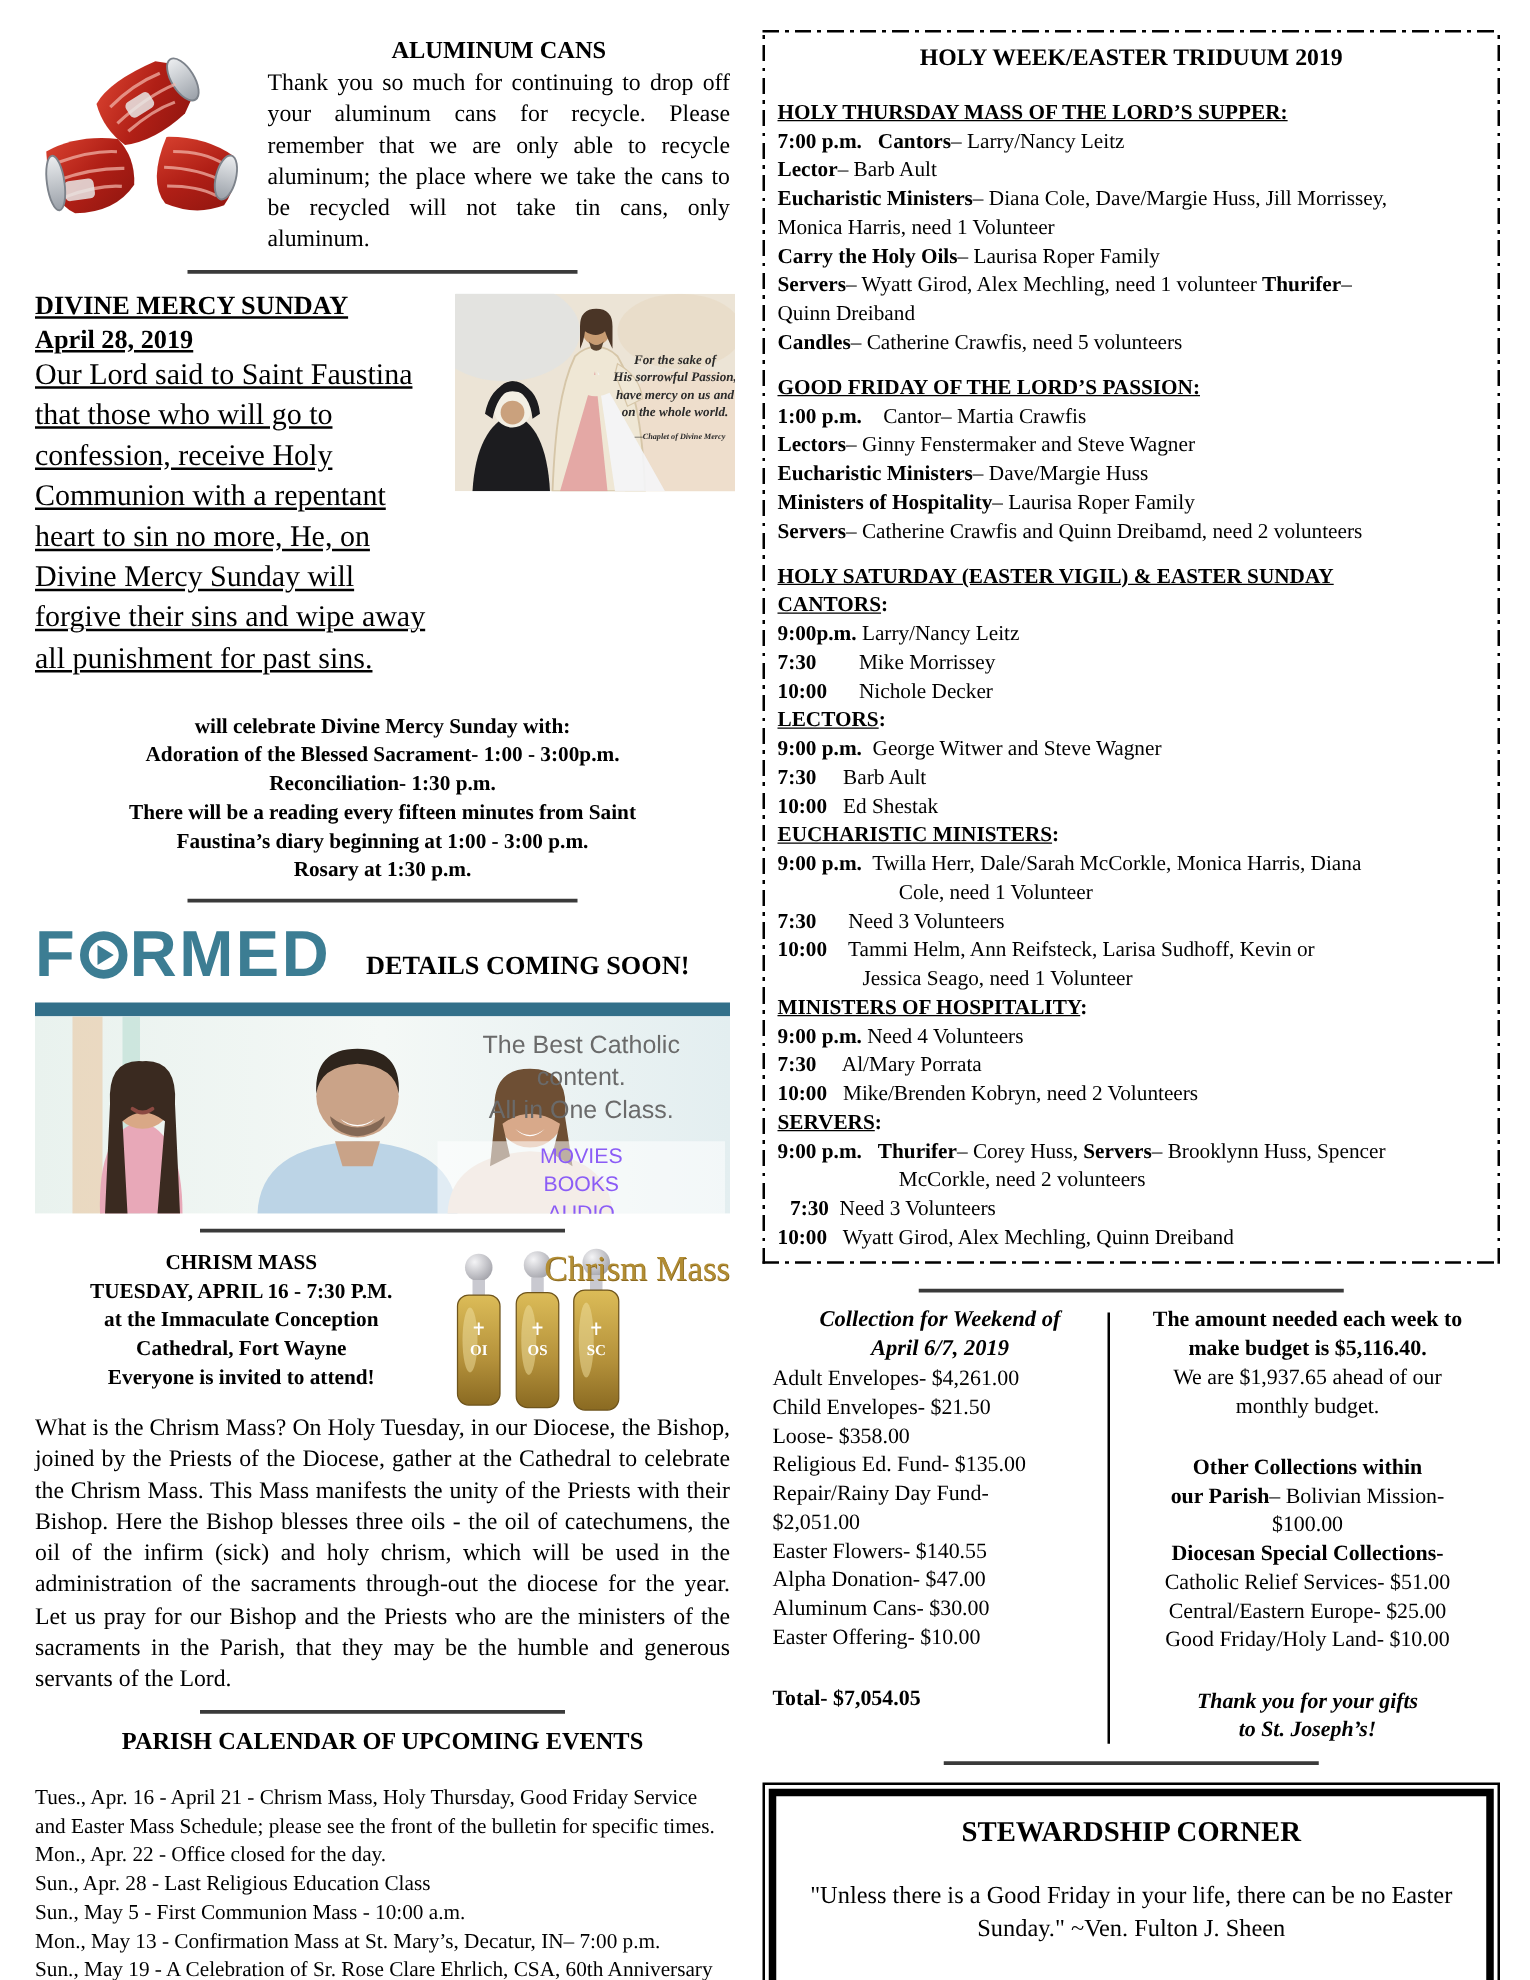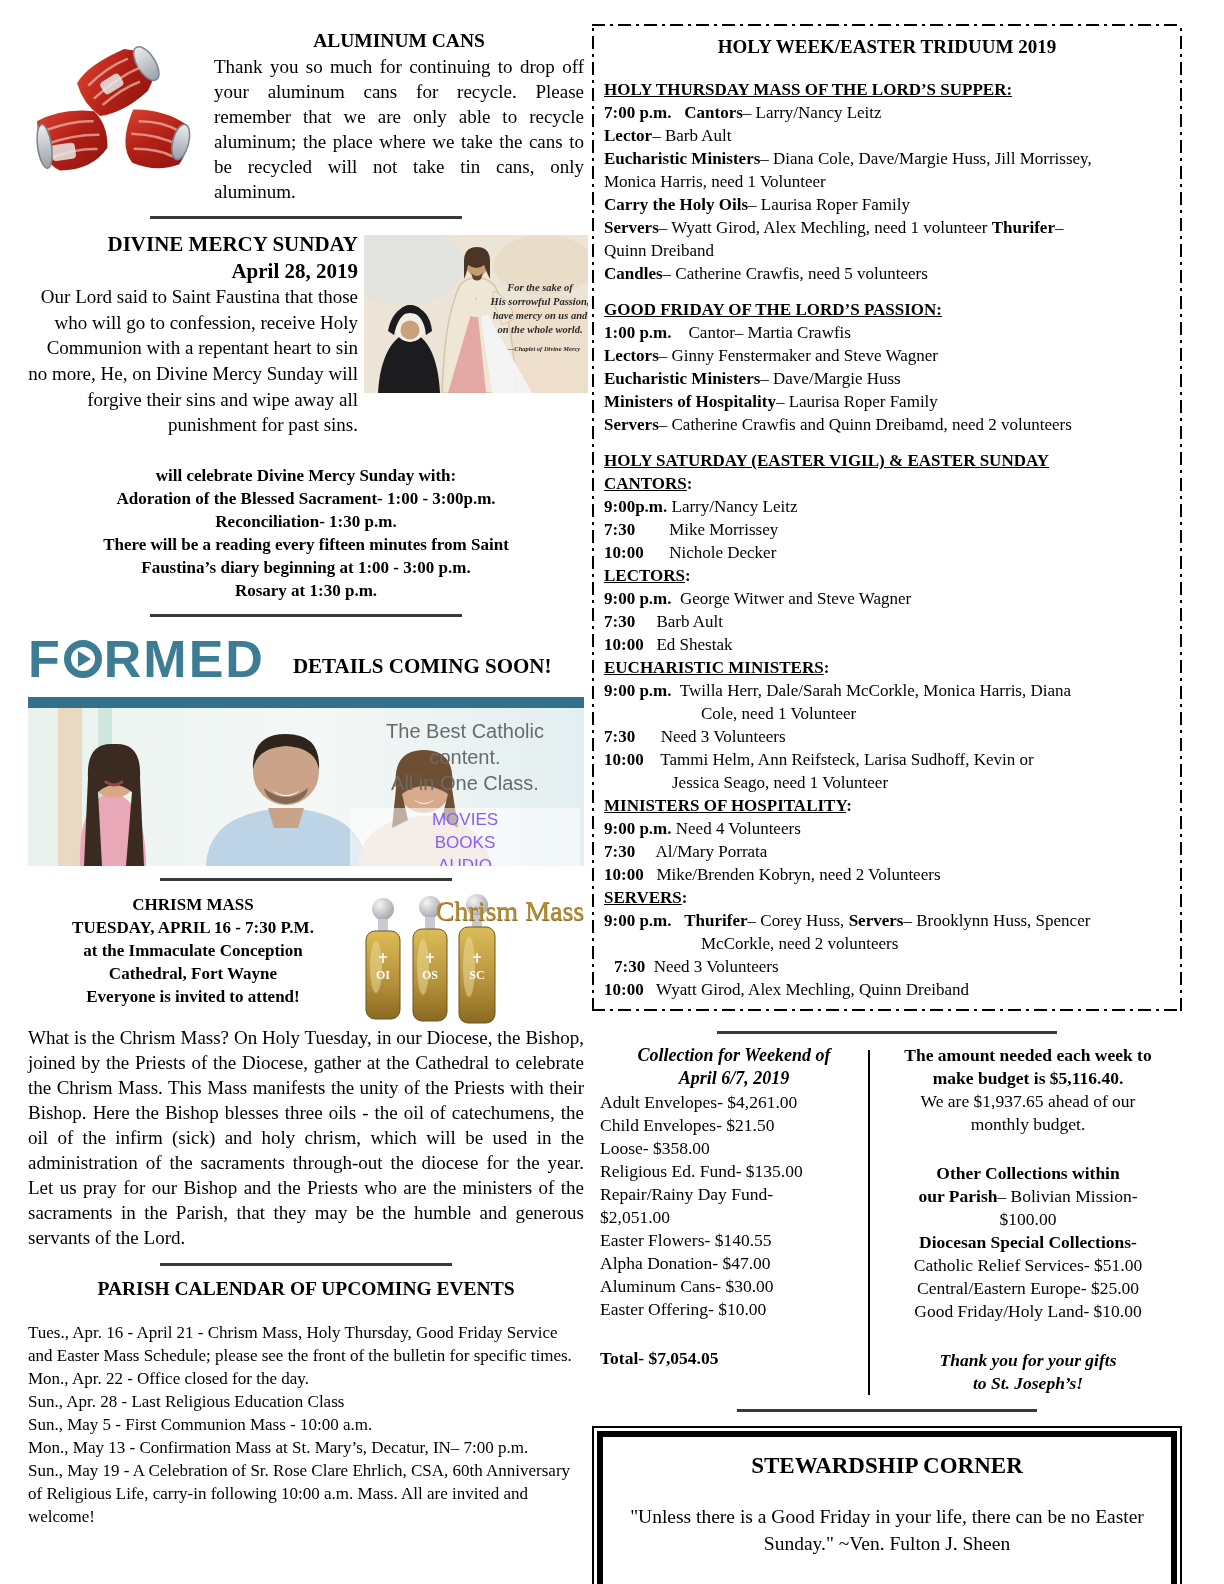--- a/index.html
+++ b/index.html
@@ -1,39 +1,39 @@
 <!DOCTYPE html>
 <html><head>
 <meta charset="utf-8">
 <style>
   * { box-sizing: border-box; }
   html,body { margin:0; padding:0; background:#ffffff; }
   .page {
     width:1224px; height:1584px; overflow:hidden; position:relative;
     font-family:"Liberation Serif","DejaVu Serif",serif;
     font-size:17px; color:#000; background:#fff;
-    display:flex; gap:8px; padding:24px 22px 0 28px;
+    display:flex; gap:26px; padding:24px 22px 0 28px;
   }
   .col-left { width:556px; flex:none; }
   .col-right { width:590px; flex:none; }
 
   .hr { height:3px; background:#3a3a3a; width:312px; margin:12px auto 12px auto; }
   .hr.short { width:292px; }
 
   
   .alum-row { display:flex; gap:10px; }
   .alum-img { width:176px; flex:none; padding-top:16px; }
   .alum-text { flex:1; }
   .sec-title { font-weight:bold; font-size:19.5px; text-align:center; margin:6px 0 2px 0; }
   .para { font-size:19px; line-height:1.32; text-align:justify; }
 
   .dm-row { display:flex; gap:6px; margin-top:2px; }
-  .dm-text { width:330px; flex:none; text-align:right; }
+  .dm-text { width:330px; flex:none; text-align:left;text-decoration:underline; }
   .dm-title { font-weight:bold; font-size:21px; line-height:1.25; }
-  .dm-body { font-size:19px; line-height:1.35; }
+  .dm-body { font-size:24px; line-height:1.35; }
   .dm-img { flex:1; padding-top:4px; }
 
   .stmary { text-align:center; font-weight:bold; font-size:18.5px; line-height:1.42; margin:26px 0 4px 0; }
 
   .formed-head { display:flex; align-items:center; gap:28px; margin-top:6px; }
   .formed-logo { font-family:"Liberation Sans","DejaVu Sans",sans-serif; font-weight:bold;
                  color:#3c7d93; font-size:52px; letter-spacing:2px; display:flex; align-items:center; }
   .formed-o { width:38px; height:38px; border:7px solid #3c7d93; border-radius:50%;
               display:inline-flex; align-items:center; justify-content:center; margin:0 2px; }
   .play-tri { width:0; height:0; border-left:13px solid #3c7d93; border-top:8px solid transparent;

